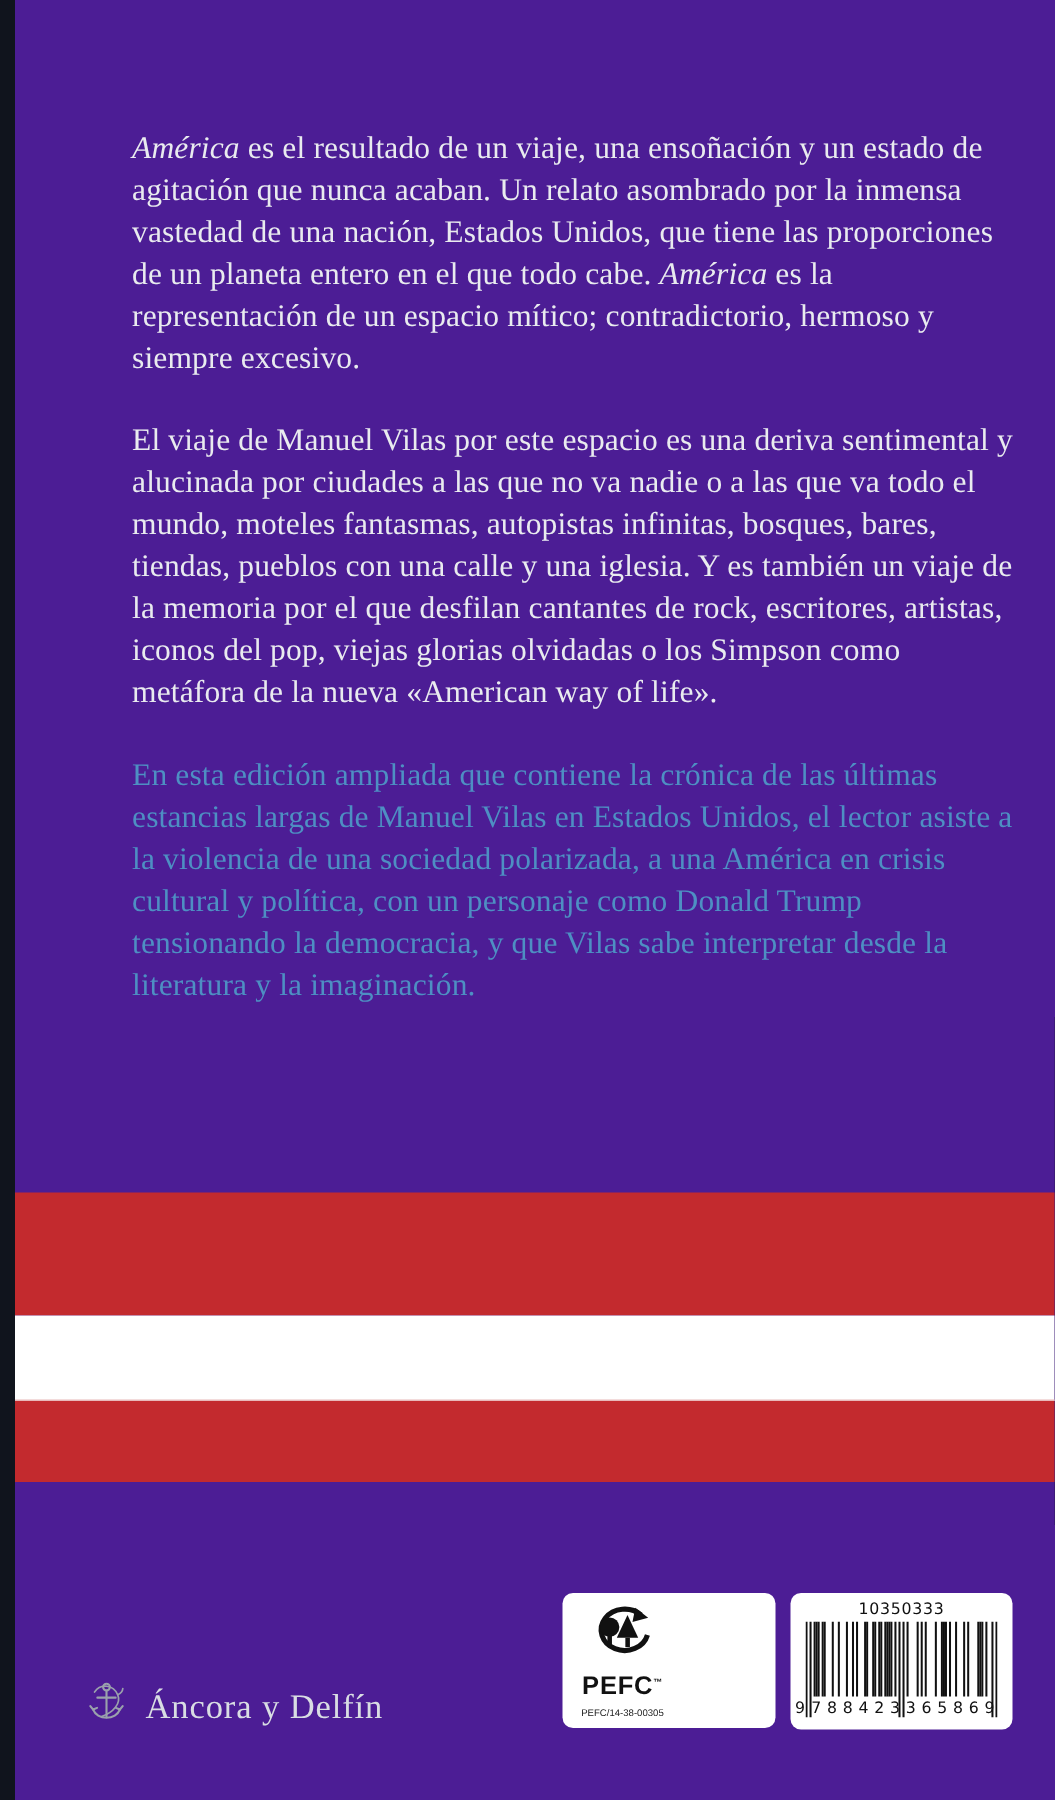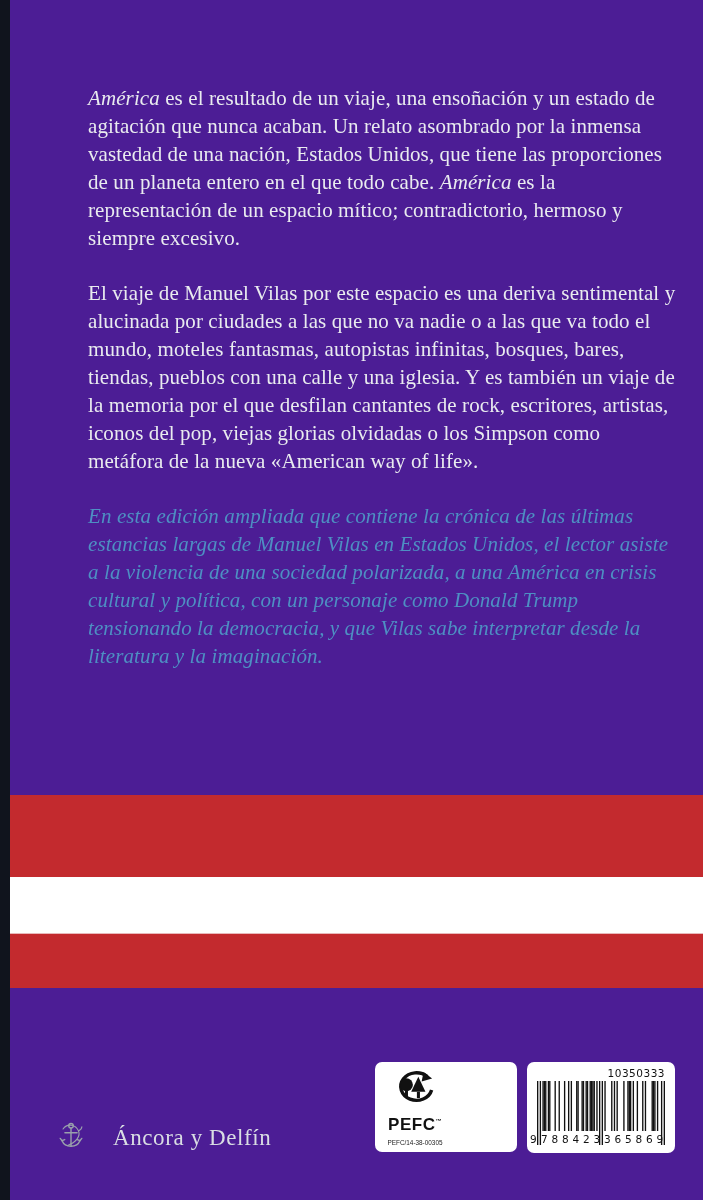--- a/index.html
+++ b/index.html
@@ -18,33 +18,33 @@
   
   .text-block{
     position:absolute;top:84px;left:78px;width:590px;
   }
   .text-block p{
     margin:0 0 27px 0;
     font-size:21px;line-height:28px;
     color:#e9ebef;letter-spacing:.1px;
     text-align:left;
   }
-  .text-block p.highlight{color:#4e8fc3;font-style:italic;}
+  .text-block p.highlight{color:#4e8fc3;}
   .text-block em{font-style:italic;}
 
   
   .stripe{position:absolute;left:0;right:0;}
   .stripe.red-top{top:795px;height:82px;background:#c32a2e;}
   .stripe.white-mid{top:877px;height:57px;background:#ffffff;box-shadow:0 -1px 0 #e8b9ba inset;}
   .stripe.red-bottom{top:934px;height:54px;background:#c32a2e;}
 
   
   .publisher{
     position:absolute;left:46px;top:1118px;height:40px;
-    display:flex;align-items:center;gap:27px;justify-content:flex-end;
+    display:flex;align-items:center;gap:11px;justify-content:flex-end;
   }
   .publisher .name{
     font-family:"Liberation Serif","DejaVu Serif",serif;
     font-size:23px;color:#d9dde3;letter-spacing:.6px;font-weight:400;
   }
 
   
   .pefc-box{
     position:absolute;left:365px;top:1062px;width:142px;height:90px;
     background:#ffffff;border-radius:7px;
@@ -62,21 +62,21 @@
   .pefc-heading{font-size:7.2px;font-weight:bold;margin-top:2px;}
   .pefc-desc{font-size:6.6px;line-height:8.6px;margin-top:11px;width:62px;}
   .pefc-web{font-size:6.8px;margin-top:auto;margin-bottom:2px;}
 
   
   .barcode-box{
     position:absolute;left:517px;top:1062px;width:148px;height:91px;
     background:#ffffff;border-radius:7px;box-sizing:border-box;
     padding:5px 10px 4px 10px;
     font-family:"DejaVu Sans","Liberation Sans",sans-serif;color:#111;
-    display:flex;flex-direction:column;align-items:flex-end;
+    display:flex;flex-direction:column;align-items:center;
   }
   .bc-top{font-size:10.5px;letter-spacing:.5px;margin-bottom:2px;}
   .bc-wrap{position:relative;width:128px;height:64px;}
   .bc-wrap svg{display:block;}
   .bc-digits{
     position:absolute;left:-7px;right:0;bottom:0px;height:13px;
     display:flex;align-items:flex-end;
     font-size:10.5px;line-height:11px;
   }
   .bc-first{width:9px;text-align:left;}

